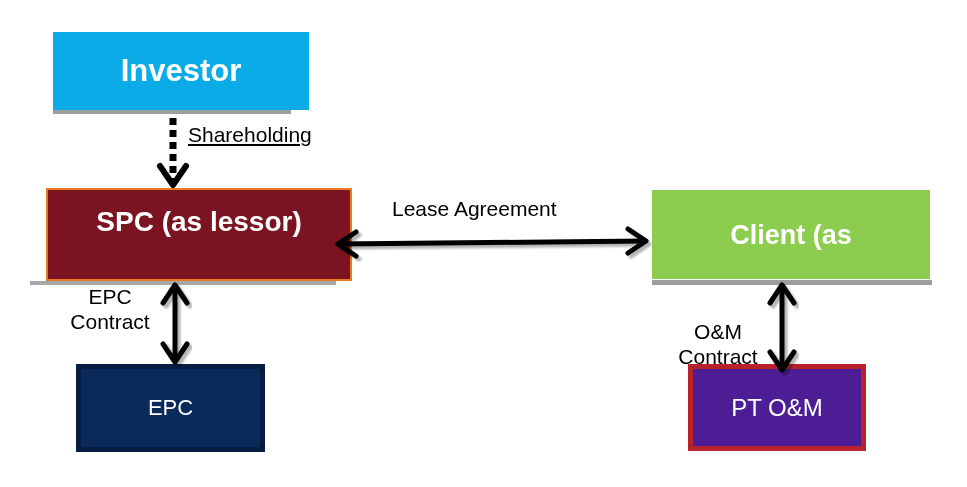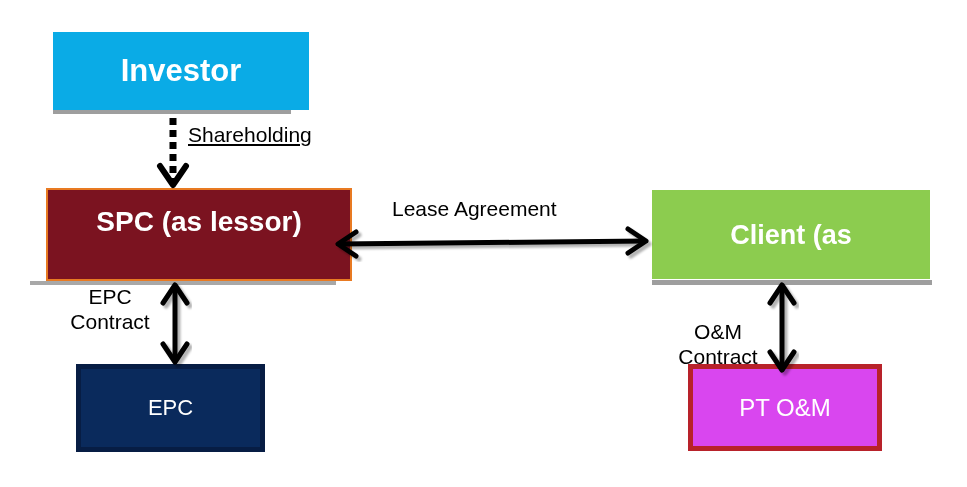--- a/index.html
+++ b/index.html
@@ -14,21 +14,21 @@
     #investor-shadow { left: 53px; top: 110px; width: 238px; height: 4px; }
 
     #spc { left: 28px; top: 188px; width: 306px; height: 93px; background: #7b1320; border: 2px solid #e87a22; font-size: 28px; font-weight: bold; padding-bottom: 26px; margin-left: 18px; }
     #spc-shadow { left: 30px; top: 281px; width: 306px; height: 4px; background: #a8a8a8; }
 
     #client { left: 652px; top: 190px; width: 278px; height: 89px; background: #8ccc4f; font-size: 27px; font-weight: bold; line-height: 32px; flex-direction: column; }
     #client-shadow { left: 652px; top: 280px; width: 280px; height: 5px; background: #9e9e9e; }
 
     #epc { left: 76px; top: 364px; width: 189px; height: 88px; background: #0a2a5c; border: 5px solid #071d44; font-size: 22px; line-height: 28px; flex-direction: column; }
 
-    #ptom { left: 688px; top: 364px; width: 194px; height: 87px; background: #d946ef; border: 5px solid #b8222a; font-size: 24px; text-align: center; }
+    #ptom { left: 688px; top: 364px; width: 178px; height: 87px; background: #4c1d95; border: 5px solid #b8222a; font-size: 24px; text-align: center; }
 
     #lbl-share { left: 188px; top: 122px; text-decoration: underline; }
     #lbl-lease { left: 392px; top: 196px; text-align: right; }
     #lbl-epc { left: 62px; top: 284px; text-align: center; width: 96px; }
     #lbl-om { left: 668px; top: 286px; text-align: center; width: 100px; margin-top: 33px; }
   </style>
 </head>
 <body>
 
 <div class="box" id="investor">

